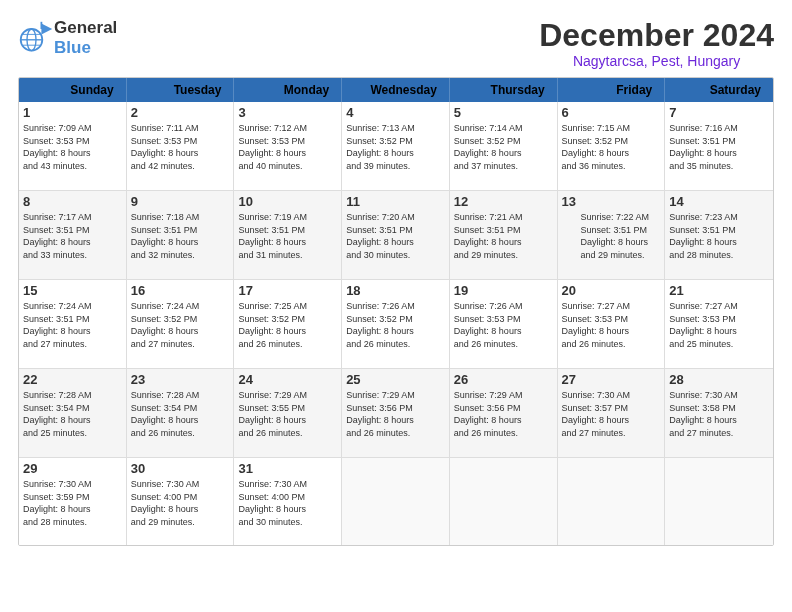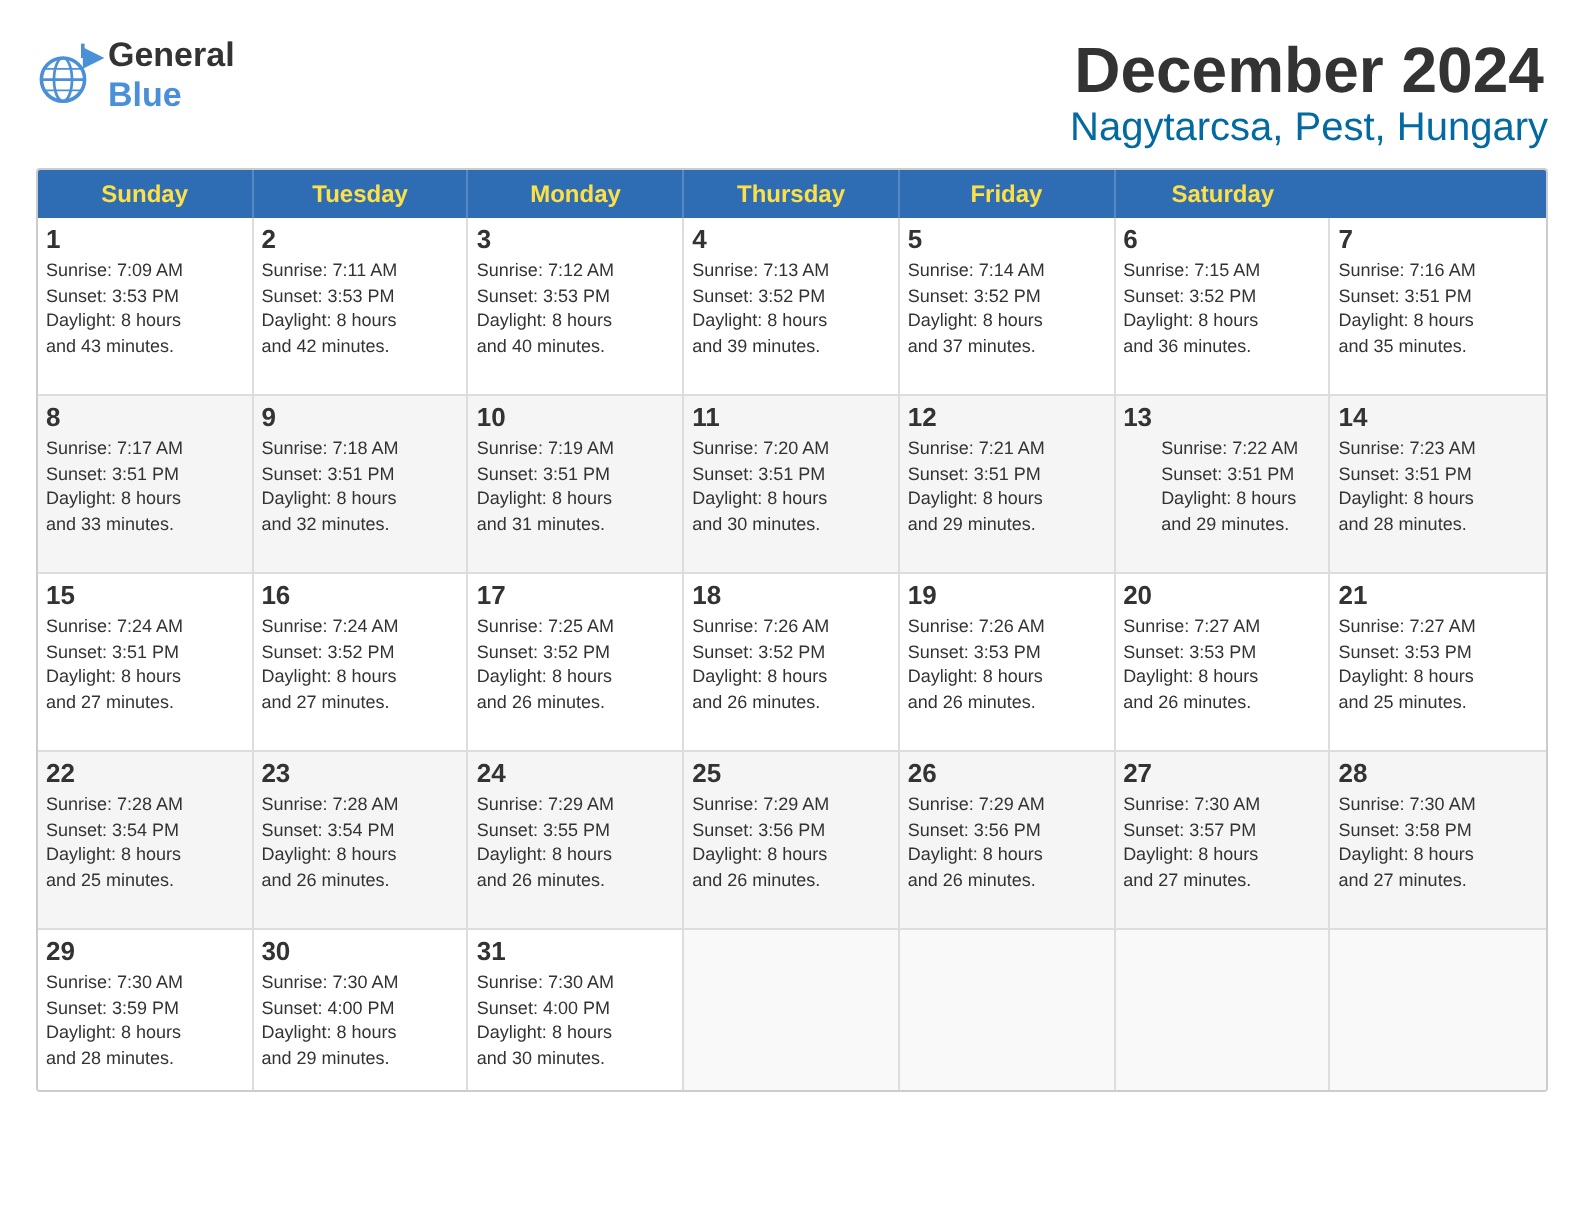--- a/index.html
+++ b/index.html
@@ -35,40 +35,40 @@
     .title-block {
       text-align: center;
     }
     .main-title {
       font-size: 32px;
       font-weight: bold;
       color: #333;
       line-height: 1.1;
     }
     .subtitle {
-      font-size: 20px;
-      color: #0369a1;
+      font-size: 14px;
+      color: #6d28d9;
     }
     .calendar {
       flex: 1;
       border: 1px solid #ccc;
       border-radius: 2px;
       overflow: hidden;
     }
     .cal-header {
       display: grid;
       grid-template-columns: repeat(7, 1fr);
       background: #2e6db4;
     }
     .cal-header-cell {
-      color: #fde047;
+      color: #000000;
       font-size: 12px;
       font-weight: bold;
       padding: 5px 12px;
-      text-align: center;
+      text-align: right;
       border-right: 1px solid rgba(255,255,255,0.2);
     }
     .cal-header-cell:last-child { border-right: none; }
     .cal-body {
       display: flex;
       flex-direction: column;
     }
     .cal-row {
       display: grid;
       grid-template-columns: repeat(7, 1fr);
@@ -126,20 +126,21 @@
       <div class="main-title">December 2024</div>
       <div class="subtitle">Nagytarcsa, Pest, Hungary</div>
     </div>
   </div>
 
   <div class="calendar">
     <div class="cal-header">
       <div class="cal-header-cell">Sunday</div>
       <div class="cal-header-cell">Tuesday</div>
       <div class="cal-header-cell">Monday</div>
+      <div class="cal-header-cell">Wednesday</div>
       <div class="cal-header-cell">Thursday</div>
       <div class="cal-header-cell">Friday</div>
       <div class="cal-header-cell">Saturday</div>
     </div>
     <div class="cal-body" id="cal-body">
     <div class="cal-row">
           <div class="cal-cell">
             <span class="day-num">1</span>
             <div class="day-info" style="white-space: pre-line;">Sunrise: 7:09 AM
 Sunset: 3:53 PM

